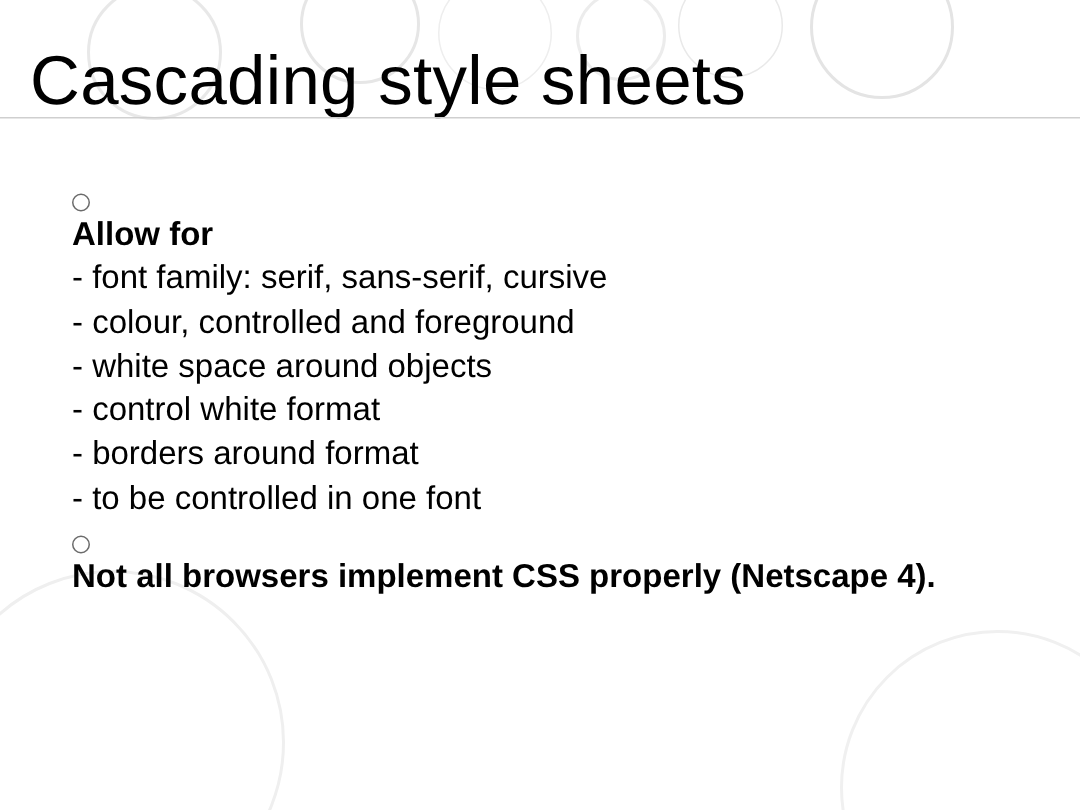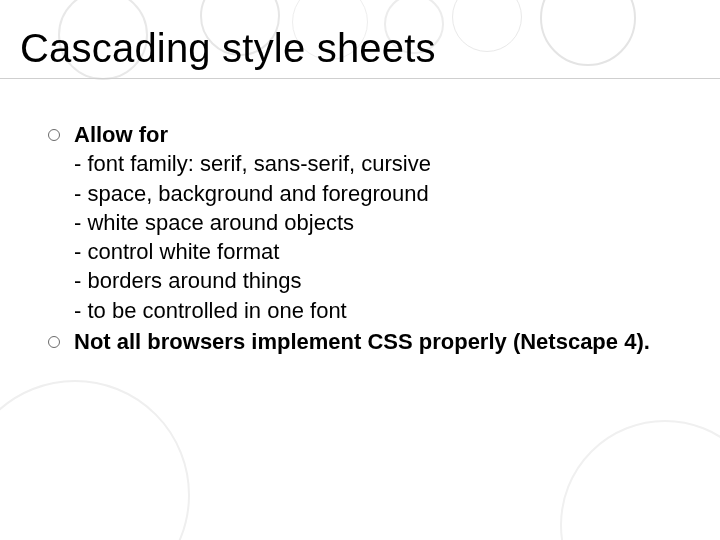--- a/index.html
+++ b/index.html
@@ -20,21 +20,21 @@
   }
   .slide {
     position: relative;
     width: 720px;
     height: 540px;
   }
   .title {
     position: absolute;
     left: 20px;
     top: 26px;
-    font-size: 40px;
+    font-size: 46px;
     font-weight: 400;
     letter-spacing: 0.2px;
     text-align: right;
   }
   .title-underline {
     position: absolute;
     left: 0;
     top: 78px;
     width: 720px;
     height: 1px;
@@ -45,20 +45,21 @@
     left: 48px;
     top: 120px;
     width: 640px;
     font-size: 22px;
     line-height: 1.33;
   }
   .bullet {
     display: flex;
     align-items: flex-start;
     margin-bottom: 2px;
+    flex-direction: column;
   }
   .bullet .dot {
     width: 10px;
     height: 10px;
     border: 1px solid #6b6b6b;
     border-radius: 50%;
     background: #fff;
     flex: 0 0 auto;
     margin-top: 9px;
     margin-right: 14px;
@@ -86,24 +87,24 @@
   <div class="title">Cascading style sheets</div>
   <div class="title-underline"></div>
 
   <div class="content">
 
     <div class="bullet">
       <span class="dot"></span>
       <span class="text">
         <span class="lead">Allow for</span>
         <span class="subline">- font family: serif, sans-serif, cursive</span>
-        <span class="subline">- space, background and foreground</span>
+        <span class="subline">- colour, controlled and foreground</span>
         <span class="subline">- white space around objects</span>
         <span class="subline">- control white format</span>
-        <span class="subline">- borders around things</span>
+        <span class="subline">- borders around format</span>
         <span class="subline">- to be controlled in one font</span>
       </span>
     </div>
 
     <div class="bullet">
       <span class="dot"></span>
       <span class="text">
         <span class="lead">Not all browsers implement CSS properly (Netscape 4).</span>
       </span>
     </div>

